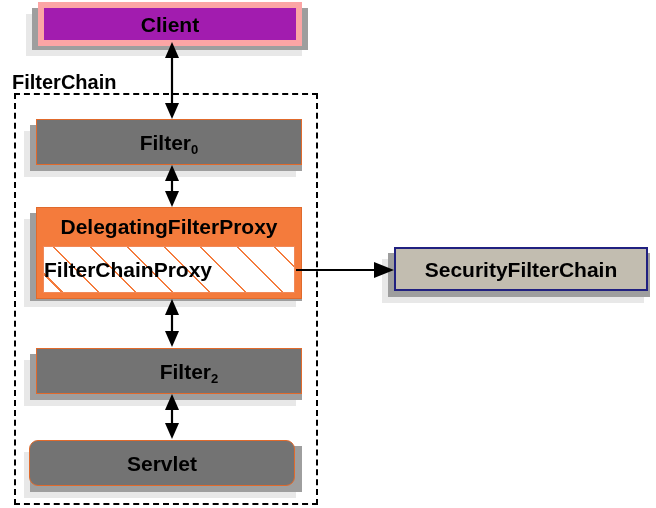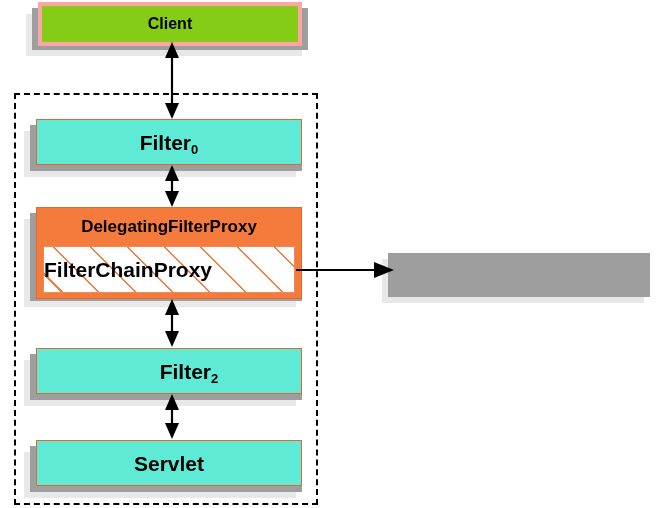--- a/index.html
+++ b/index.html
@@ -37,26 +37,26 @@
     background: #e8e8e8;
     z-index: 2;
   }
   .shadow-near {
     position: absolute;
     background: #9e9e9e;
     z-index: 3;
   }
 
   .node.client {
-    background: #84cc16;
-    border: 4px solid #fca5a5;
-    font-size: 16px;
+    background: #a21caf;
+    border: 6px solid #fca5a5;
+    font-size: 21px;
   }
   .node.orange {
-    background: #5eead4;
+    background: #737373;
     border: 1px solid #e06a2c;
     font-size: 21px;
   }
   .node.gray {
     background: #c2bdb0;
     border: 2px solid #202080;
     font-size: 21px;
   }
 
   
@@ -68,21 +68,21 @@
     z-index: 5;
   }
   .dfp-title {
     position: absolute;
     left: 0; right: 0; top: 0;
     height: 36px;
     display: flex;
     align-items: center;
     justify-content: center;
     font-weight: bold;
-    font-size: 17px;
+    font-size: 21px;
     color: #000;
     line-height: 1;
   }
   .fcp {
     position: absolute;
     box-sizing: border-box;
     left: 6px;
     right: 6px;
     top: 38px;
     bottom: 5px;
@@ -144,20 +144,21 @@
   }
   .lbl { white-space: nowrap; }
 </style>
 </head>
 <body>
 
 <div id="canvas">
 
   <div class="filterchain-box" style="left:14px; top:93px; width:304px; height:412px;"></div>
 
+  <div class="filterchain-label" style="left:12px; top:72px;">FilterChain</div>
 
   <div class="shadow-far" style="left:26px; top:14px; width:276px; height:42px;"></div>
   <div class="shadow-near" style="left:32px; top:8px;  width:276px; height:42px;"></div>
   <div class="node client" style="left:38px; top:2px;  width:264px; height:44px;">
     <span class="lbl">Client</span>
   </div>
 
   <div class="shadow-far" style="left:24px; top:131px; width:272px; height:46px;"></div>
   <div class="shadow-near" style="left:30px; top:125px; width:272px; height:46px;"></div>
   <div class="node orange" style="left:36px; top:119px; width:266px; height:46px;">
@@ -175,26 +176,29 @@
   </div>
 
   <div class="shadow-far" style="left:24px; top:360px; width:272px; height:46px;"></div>
   <div class="shadow-near" style="left:30px; top:354px; width:272px; height:46px;"></div>
   <div class="node orange" style="left:36px; top:348px; width:266px; height:46px;padding-left:40px;">
     <span class="lbl"><span>Filter</span><sub>2</sub></span>
   </div>
 
   <div class="shadow-far" style="left:24px; top:452px; width:272px; height:46px;"></div>
   <div class="shadow-near" style="left:30px; top:446px; width:272px; height:46px;"></div>
-  <div class="node orange" style="left:36px; top:440px; width:266px; height:46px;">
+  <div class="node orange" style="left:29px; top:440px; width:266px; height:46px;border-radius:9px;">
     <span class="lbl">Servlet</span>
   </div>
 
   <div class="shadow-far" style="left:382px; top:259px; width:262px; height:44px;"></div>
   <div class="shadow-near" style="left:388px; top:253px; width:262px; height:44px;"></div>
+  <div class="node gray" style="left:394px; top:247px; width:254px; height:44px;">
+    <span class="lbl">SecurityFilterChain</span>
+  </div>
 
   <svg class="arrow-svg" style="left:156px; top:40px;" width="32" height="86">
     <line class="arrow-line" x1="16" y1="14" x2="16" y2="66"></line>
     <polygon class="arrow-head" points="16,2 9,18 23,18"></polygon>
     <polygon class="arrow-head" points="16,79 9,63 23,63"></polygon>
   </svg>
 
   <svg class="arrow-svg" style="left:156px; top:162px;" width="32" height="50">
     <line class="arrow-line" x1="16" y1="14" x2="16" y2="32"></line>
     <polygon class="arrow-head" points="16,3 9,19 23,19"></polygon>

